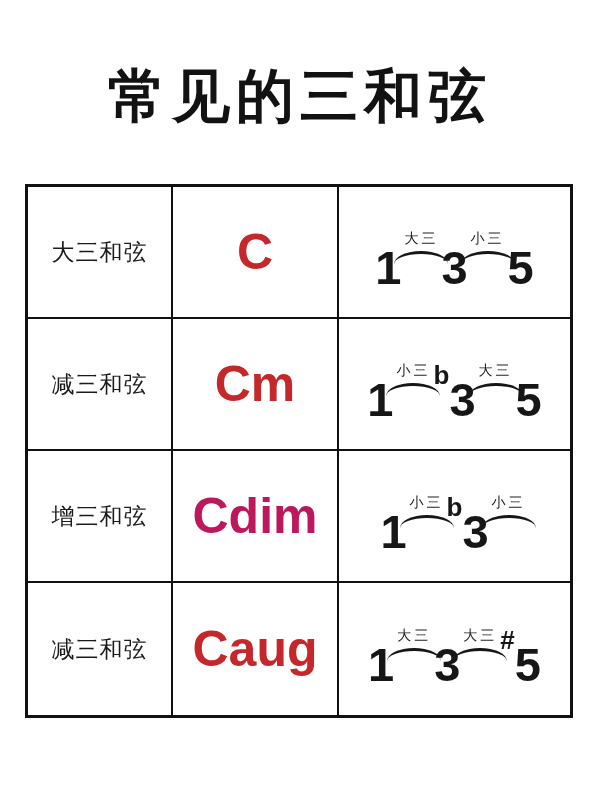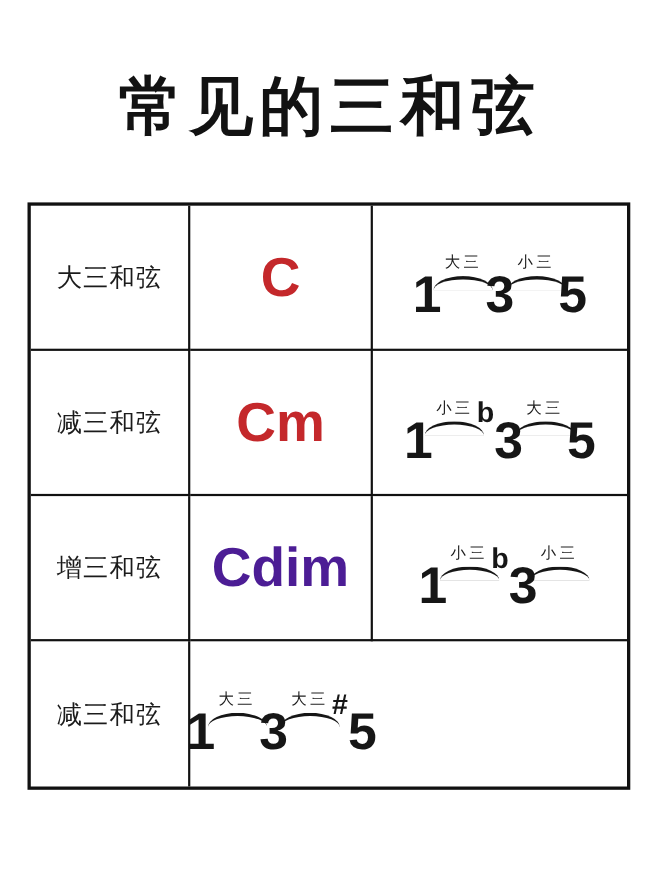--- a/index.html
+++ b/index.html
@@ -140,37 +140,38 @@
         <span class="note"><sup class="acc">b</sup><span>3</span></span>
         <span class="interval">
           <span class="ilabel">大三</span>
           <span class="arc"></span>
         </span>
         <span class="note"><sup class="acc"></sup><span>5</span></span>
       </div>
     </div>
 
     <div class="cell name-cell">增三和弦</div>
-    <div class="cell chord-cell" style="color: #4c1d95;">Cdim</div>
+    <div class="cell chord-cell" style="color: #be185d;">Cdim</div>
     <div class="cell notes-cell last-col">
       <div class="notes">
         <span class="note"><sup class="acc"></sup><span>1</span></span>
         <span class="interval">
           <span class="ilabel">小三</span>
           <span class="arc"></span>
         </span>
         <span class="note"><sup class="acc">b</sup><span>3</span></span>
         <span class="interval">
           <span class="ilabel">小三</span>
           <span class="arc"></span>
         </span>
       </div>
     </div>
 
     <div class="cell name-cell last-row">减三和弦</div>
+    <div class="cell chord-cell last-row" style="color: rgb(196, 40, 43);">Caug</div>
     <div class="cell notes-cell last-col last-row">
       <div class="notes">
         <span class="note"><sup class="acc"></sup><span>1</span></span>
         <span class="interval">
           <span class="ilabel">大三</span>
           <span class="arc"></span>
         </span>
         <span class="note"><sup class="acc"></sup><span>3</span></span>
         <span class="interval">
           <span class="ilabel">大三</span>

